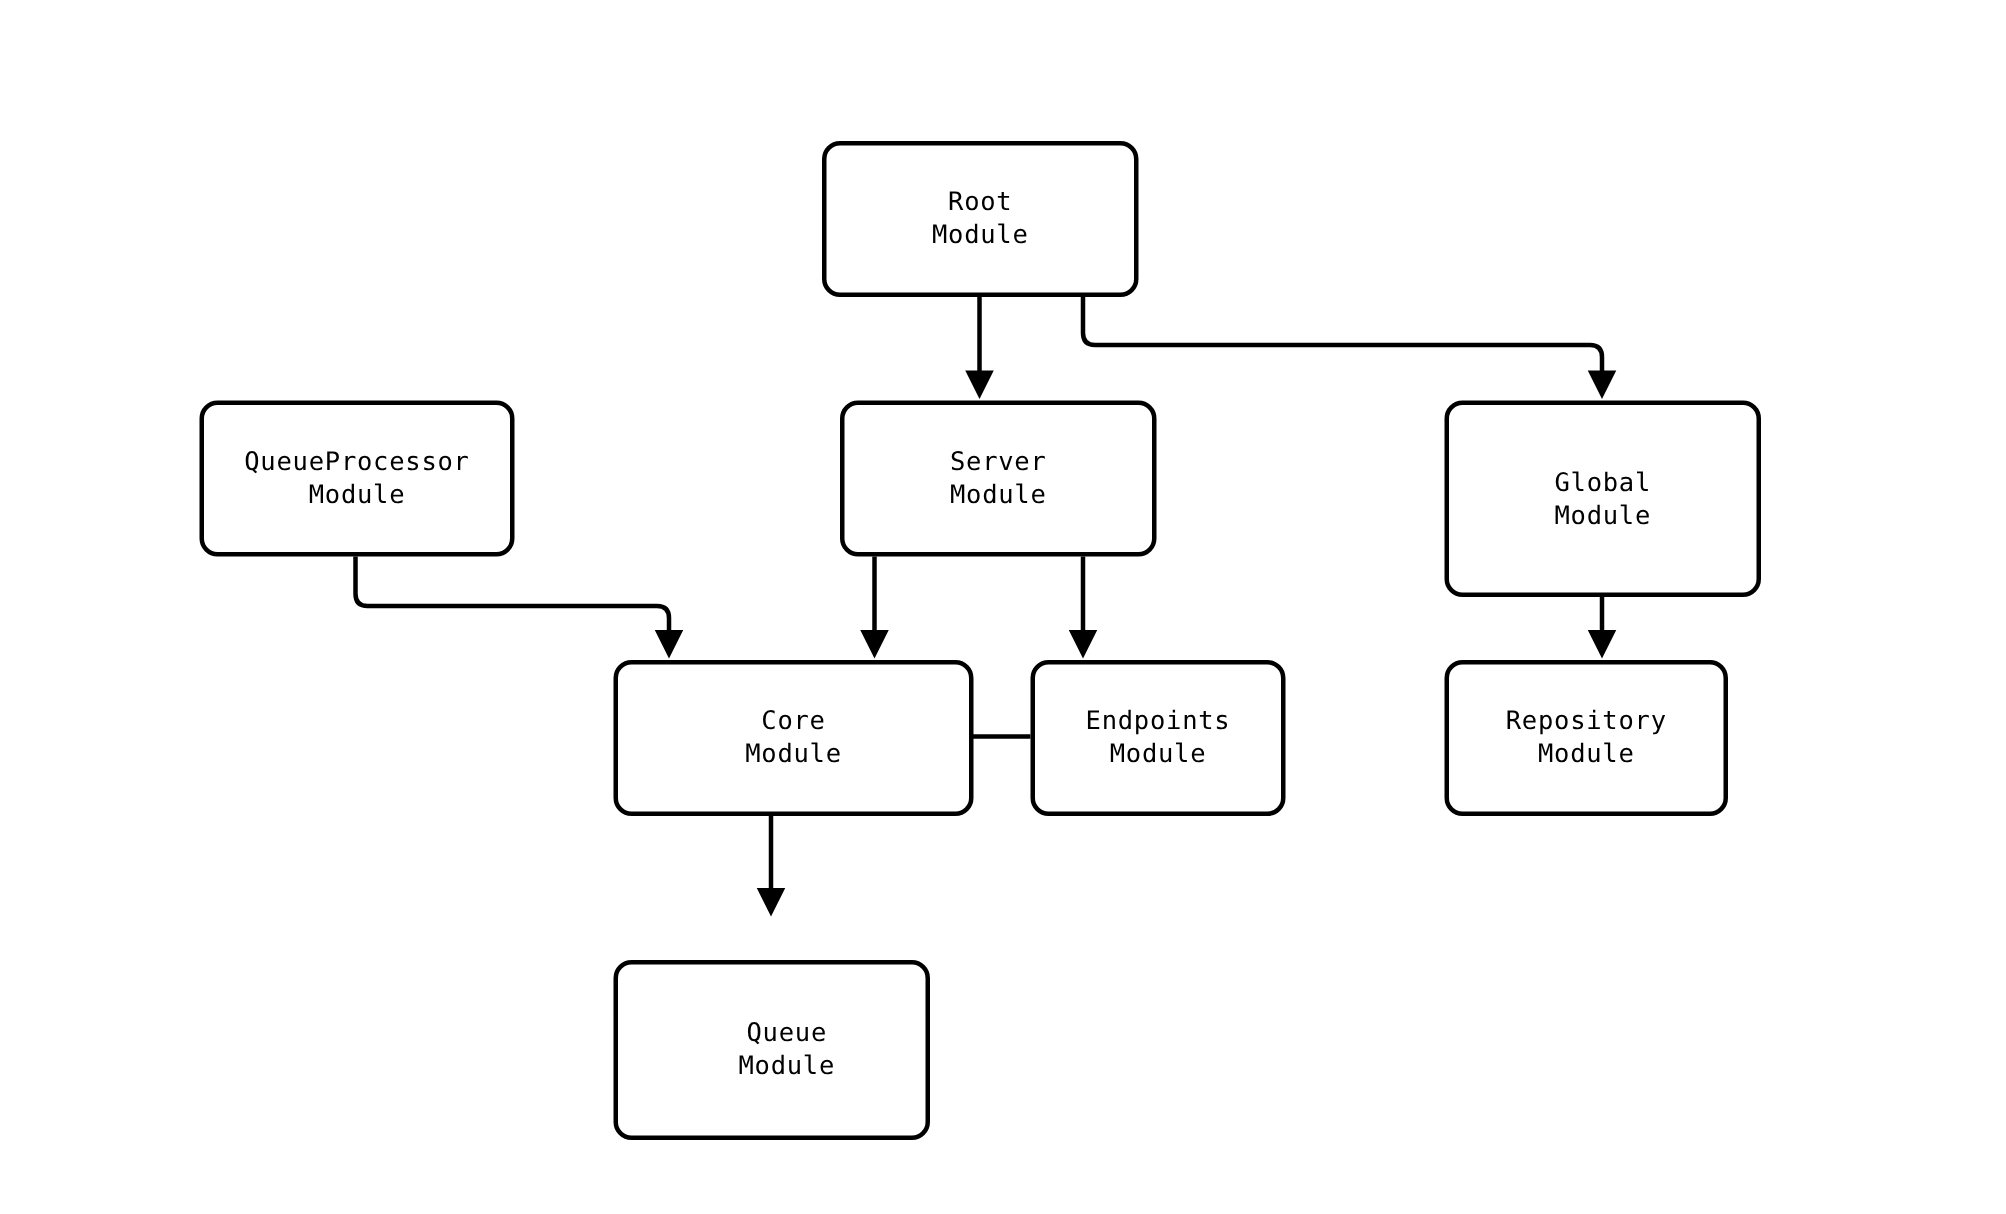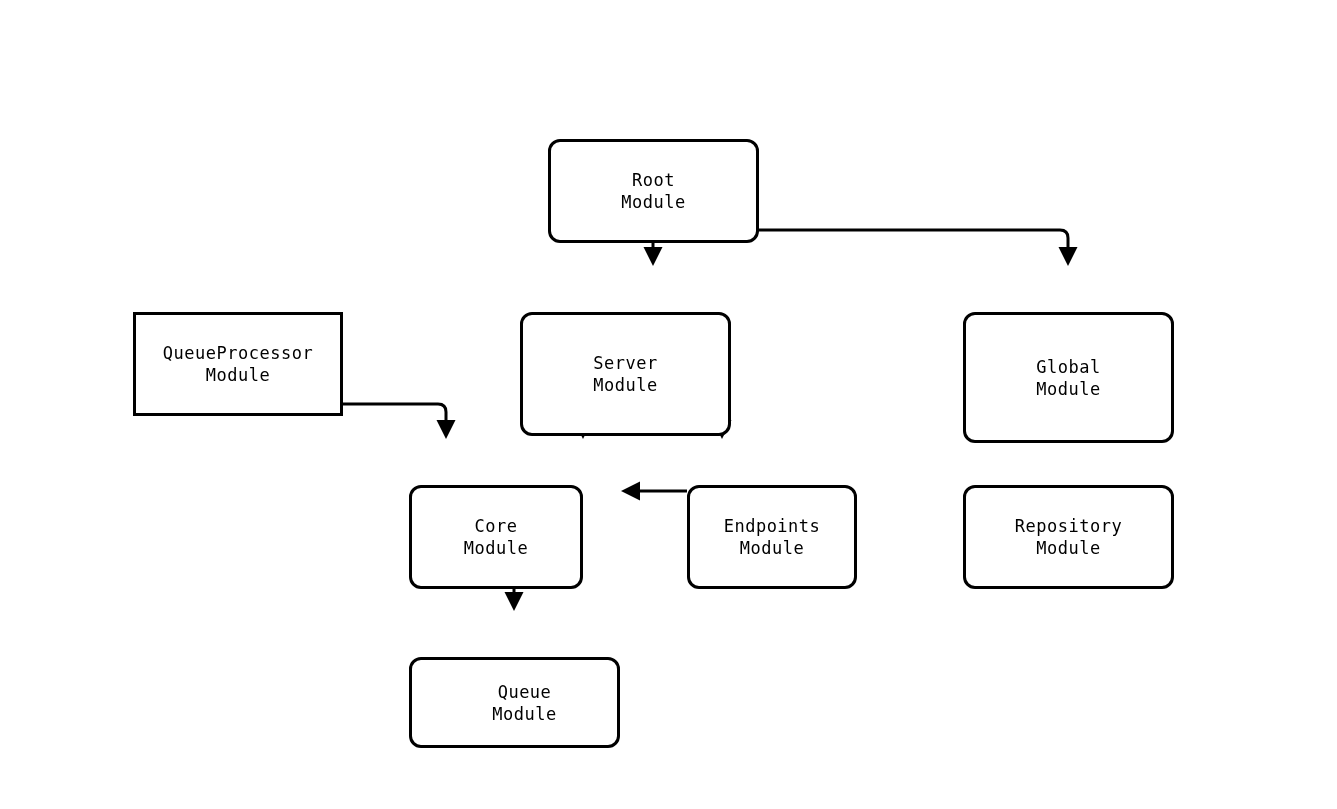--- a/index.html
+++ b/index.html
@@ -26,21 +26,20 @@
     position: absolute;
     box-sizing: border-box;
     border: 3px solid #000000;
     border-radius: 12px;
     background: #ffffff;
     display: flex;
     flex-direction: column;
     align-items: center;
     justify-content: center;
     z-index: 2;
-    margin-top: 45px;
   }
   .node-line {
     font-family: "DejaVu Sans Mono", monospace;
     font-size: 17px;
     line-height: 22px;
     color: #000000;
     letter-spacing: 0.5px;
     white-space: pre;
     text-align: center;
   }
@@ -64,41 +63,41 @@
       <path d="M 621 491 L 640 481.5 L 640 500.5 Z" fill="#000000" stroke="none"></path>
       <path d="M 1068 371 L 1068 423" fill="none" stroke="#000000" stroke-width="3" stroke-linecap="butt"></path>
       <path d="M 1068 439 L 1058.5 420 L 1077.5 420 Z" fill="#000000" stroke="none"></path>
       <path d="M 514 544 L 514 595" fill="none" stroke="#000000" stroke-width="3" stroke-linecap="butt"></path>
       <path d="M 514 611 L 504.5 592 L 523.5 592 Z" fill="#000000" stroke="none"></path>
     </svg>
 <div class="node" style="left: 548px; top: 94px; width: 211px; height: 104px; border-color: rgb(0, 0, 0); border-width: 3px; border-radius: 12px;">
       <div class="node-line" style="color: rgb(0, 0, 0);">Root</div>
       <div class="node-line" style="color: rgb(0, 0, 0);">Module</div>
     </div>
-    <div class="node" style="left: 133px; top: 267px; width: 210px; height: 104px; border-color: rgb(0, 0, 0); border-width: 3px; border-radius: 0;">
+    <div class="node" style="left: 133px; top: 267px; width: 210px; height: 104px; border-color: rgb(0, 0, 0); border-width: 3px; border-radius: 12px;">
       <div class="node-line" style="color: rgb(0, 0, 0);">QueueProcessor</div>
       <div class="node-line" style="color: rgb(0, 0, 0);">Module</div>
     </div>
-    <div class="node" style="left: 520px; top: 267px; width: 211px; height: 124px; border-color: rgb(0, 0, 0); border-width: 3px; border-radius: 12px;">
+    <div class="node" style="left: 560px; top: 267px; width: 211px; height: 104px; border-color: rgb(0, 0, 0); border-width: 3px; border-radius: 12px;">
       <div class="node-line" style="color: rgb(0, 0, 0);">Server</div>
       <div class="node-line" style="color: rgb(0, 0, 0);">Module</div>
     </div>
     <div class="node" style="left: 963px; top: 267px; width: 211px; height: 131px; border-color: rgb(0, 0, 0); border-width: 3px; border-radius: 12px;">
       <div class="node-line" style="color: rgb(0, 0, 0);">Global</div>
       <div class="node-line" style="color: rgb(0, 0, 0);">Module</div>
     </div>
-    <div class="node" style="left: 409px; top: 440px; width: 174px; height: 104px; border-color: rgb(0, 0, 0); border-width: 3px; border-radius: 12px;">
+    <div class="node" style="left: 409px; top: 440px; width: 240px; height: 104px; border-color: rgb(0, 0, 0); border-width: 3px; border-radius: 12px;">
       <div class="node-line" style="color: rgb(0, 0, 0);">Core</div>
       <div class="node-line" style="color: rgb(0, 0, 0);">Module</div>
     </div>
     <div class="node" style="left: 687px; top: 440px; width: 170px; height: 104px; border-color: rgb(0, 0, 0); border-width: 3px; border-radius: 12px;">
       <div class="node-line" style="color: rgb(0, 0, 0);">Endpoints</div>
       <div class="node-line" style="color: rgb(0, 0, 0);">Module</div>
     </div>
-    <div class="node" style="left: 963px; top: 440px; width: 211px; height: 104px; border-color: rgb(0, 0, 0); border-width: 3px; border-radius: 12px;">
+    <div class="node" style="left: 963px; top: 440px; width: 189px; height: 104px; border-color: rgb(0, 0, 0); border-width: 3px; border-radius: 12px;">
       <div class="node-line" style="color: rgb(0, 0, 0);">Repository</div>
       <div class="node-line" style="color: rgb(0, 0, 0);">Module</div>
     </div>
-    <div class="node" style="left: 409px; top: 612px; width: 211px; height: 91px; border-color: rgb(0, 0, 0); border-width: 3px; border-radius: 12px; padding-left: 20px;">
+    <div class="node" style="left: 409px; top: 640px; width: 211px; height: 120px; border-color: rgb(0, 0, 0); border-width: 3px; border-radius: 12px; padding-left: 20px;">
       <div class="node-line" style="color: rgb(0, 0, 0);">Queue</div>
       <div class="node-line" style="color: rgb(0, 0, 0);">Module</div>
     </div>
   </div>
 
 </body></html>

